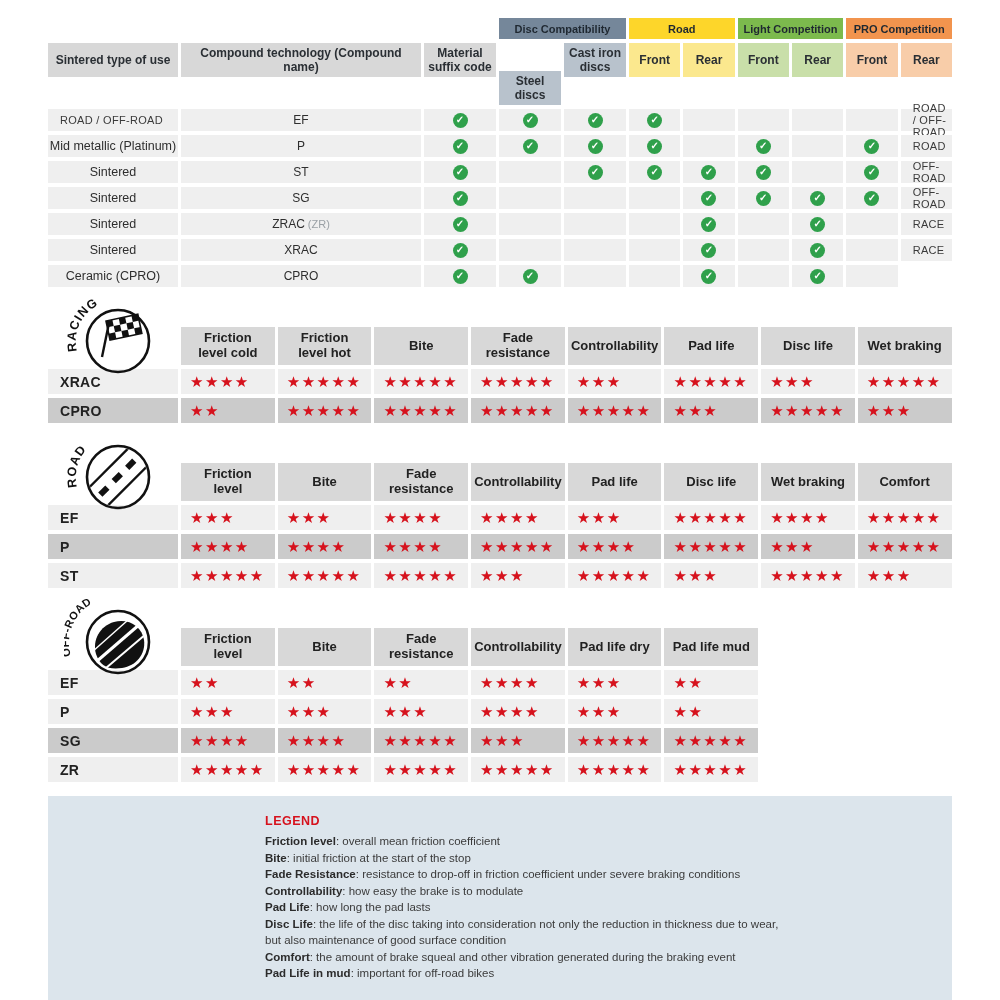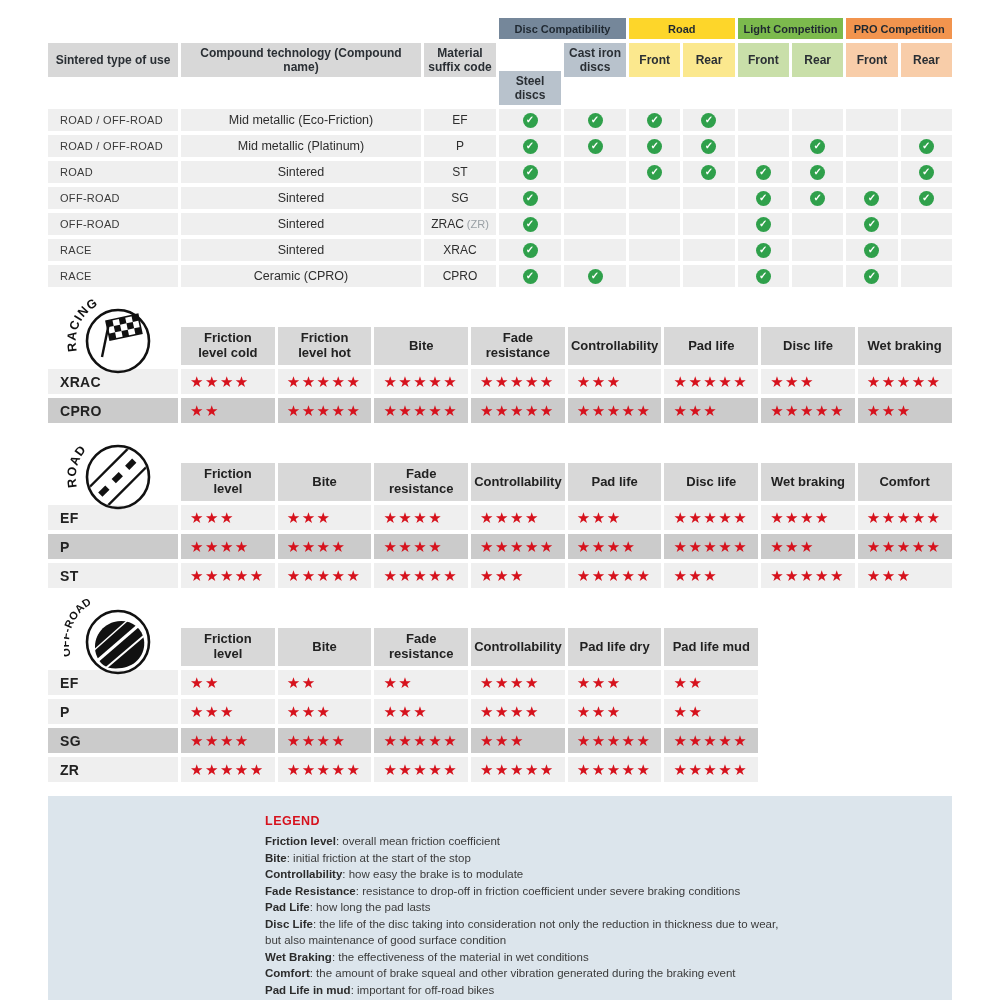--- a/index.html
+++ b/index.html
@@ -65,21 +65,20 @@
         <div class="sub gray">Material suffix code</div>
         <div class="sub" style="background: rgb(184, 194, 204); margin-top: 28px;">Steel discs</div>
         <div class="sub" style="background: rgb(184, 194, 204);">Cast iron discs</div>
         <div class="sub" style="background: rgb(251, 232, 142);">Front</div>
         <div class="sub" style="background: rgb(251, 232, 142);">Rear</div>
         <div class="sub" style="background: rgb(201, 223, 169);">Front</div>
         <div class="sub" style="background: rgb(201, 223, 169);">Rear</div>
         <div class="sub" style="background: rgb(248, 205, 169);">Front</div>
         <div class="sub" style="background: rgb(248, 205, 169);">Rear</div>
         <div class="cell use">ROAD / OFF-ROAD</div>
-        <div class="cell comp">Mid metallic (Eco-Friction)</div>
         <div class="cell suffix">EF</div>
         <div class="cell check">
           <span class="chk">✓</span>
         </div>
         <div class="cell check">
           <span class="chk">✓</span>
         </div>
         <div class="cell check">
           <span class="chk">✓</span>
         </div>
@@ -383,25 +382,24 @@
           <div class="rstars" style="color: rgb(214, 18, 29);">★★★★★</div>
           <div class="rstars" style="color: rgb(214, 18, 29);">★★★★★</div>
         </div>
     </section>
 
     <div class="legend-panel">
       <div class="legend-title">LEGEND</div>
       <div id="legend-items">
           <div class="legend-line"><b>Friction level</b>: overall mean friction coefficient</div>
           <div class="legend-line"><b>Bite</b>: initial friction at the start of the stop</div>
+          <div class="legend-line"><b>Fade Resistance</b>: resistance to drop-off in friction coefficient under severe braking conditions</div>
           <div class="legend-line"><b>Controllability</b>: how easy the brake is to modulate</div>
-          <div class="legend-line"><b>Fade Resistance</b>: resistance to drop-off in friction coefficient under severe braking conditions</div>
           <div class="legend-line"><b>Pad Life</b>: how long the pad lasts</div>
           <div class="legend-line"><b>Disc Life</b>: the life of the disc taking into consideration not only the reduction in thickness due to wear,</div>
           <div class="legend-line">but also maintenance of good surface condition</div>
-          <div class="legend-line"><b>Wet Braking</b>: the effectiveness of the material in wet conditions</div>
           <div class="legend-line"><b>Comfort</b>: the amount of brake squeal and other vibration generated during the braking event</div>
           <div class="legend-line"><b>Pad Life in mud</b>: important for off-road bikes</div>
         </div>
     </div>
 
   </div>
 </div>
 
 </body></html>

